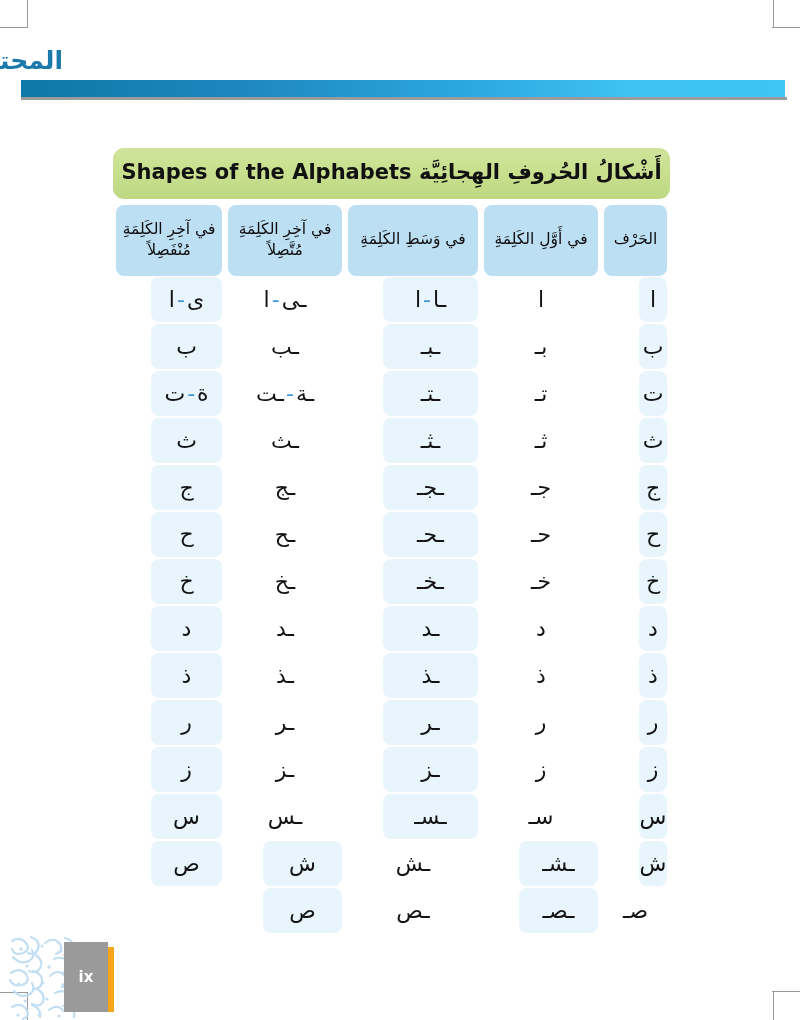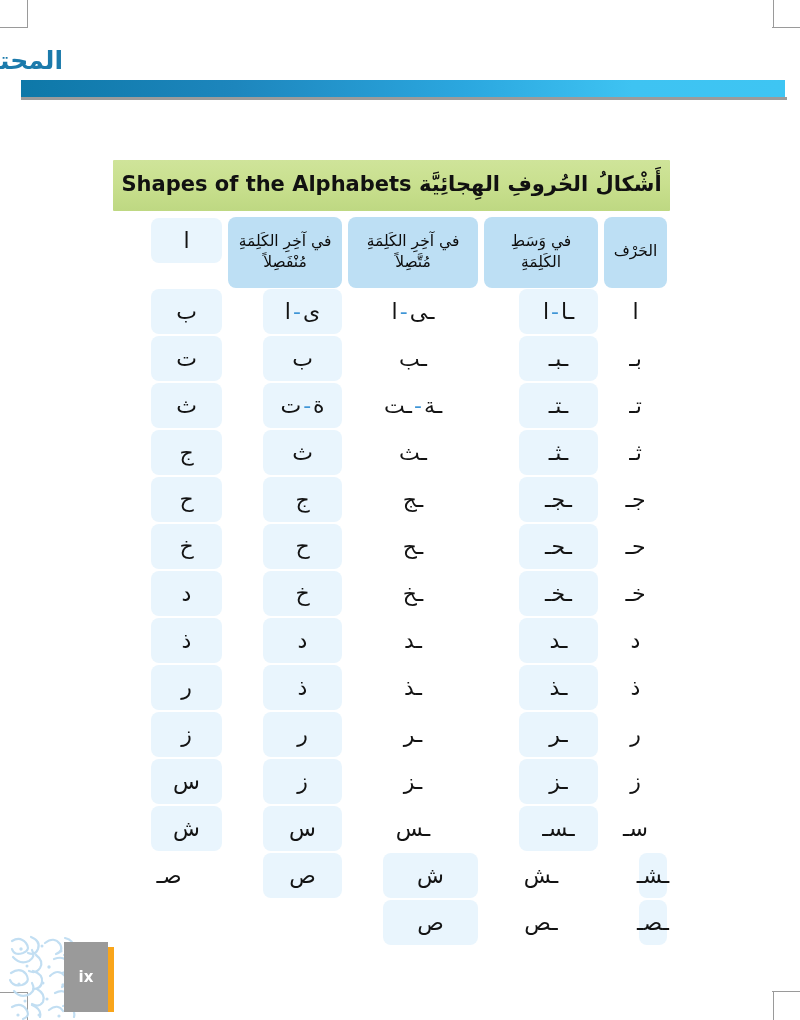--- a/index.html
+++ b/index.html
@@ -83,28 +83,27 @@
     position: absolute;
     left: 113px;
     top: 148px;
     width: 557px;
     direction: rtl;
   }
 
   .table-banner {
     width: 557px;
     height: 51px;
-    border-radius: 1px;
+    border-radius: 11px;
     background: linear-gradient(to bottom, #cfe49a 0%, #c9e08f 45%, #bed882 100%);
     display: flex;
     align-items: center;
     justify-content: center;
     box-sizing: border-box;
     padding-bottom: 3px;
-    margin-top: 12px;
   }
   .table-banner-text {
     font-family: "DejaVu Sans", sans-serif;
     font-size: 21px;
     font-weight: 700;
     color: #111111;
     direction: rtl;
     white-space: nowrap;
   }
 
@@ -222,20 +221,23 @@
 
   <div class="table-wrap">
 
     <div class="table-banner">
       <div class="table-banner-text">أَشْكالُ الحُروفِ الهِجائِيَّة Shapes of the Alphabets</div>
     </div>
 
     <div class="grid" id="grid">
         <div class="hcell">
           <div class="hcell-text">الحَرْف</div>
+        </div>
+        <div class="hcell">
+          <div class="hcell-text">في أَوَّلِ الكَلِمَةِ</div>
         </div>
         <div class="hcell">
           <div class="hcell-text">في وَسَطِ الكَلِمَةِ</div>
         </div>
         <div class="hcell">
           <div class="hcell-text">في آخِرِ الكَلِمَةِ مُتَّصِلاً</div>
         </div>
         <div class="hcell">
           <div class="hcell-text">في آخِرِ الكَلِمَةِ مُنْفَصِلاً</div>
         </div>

